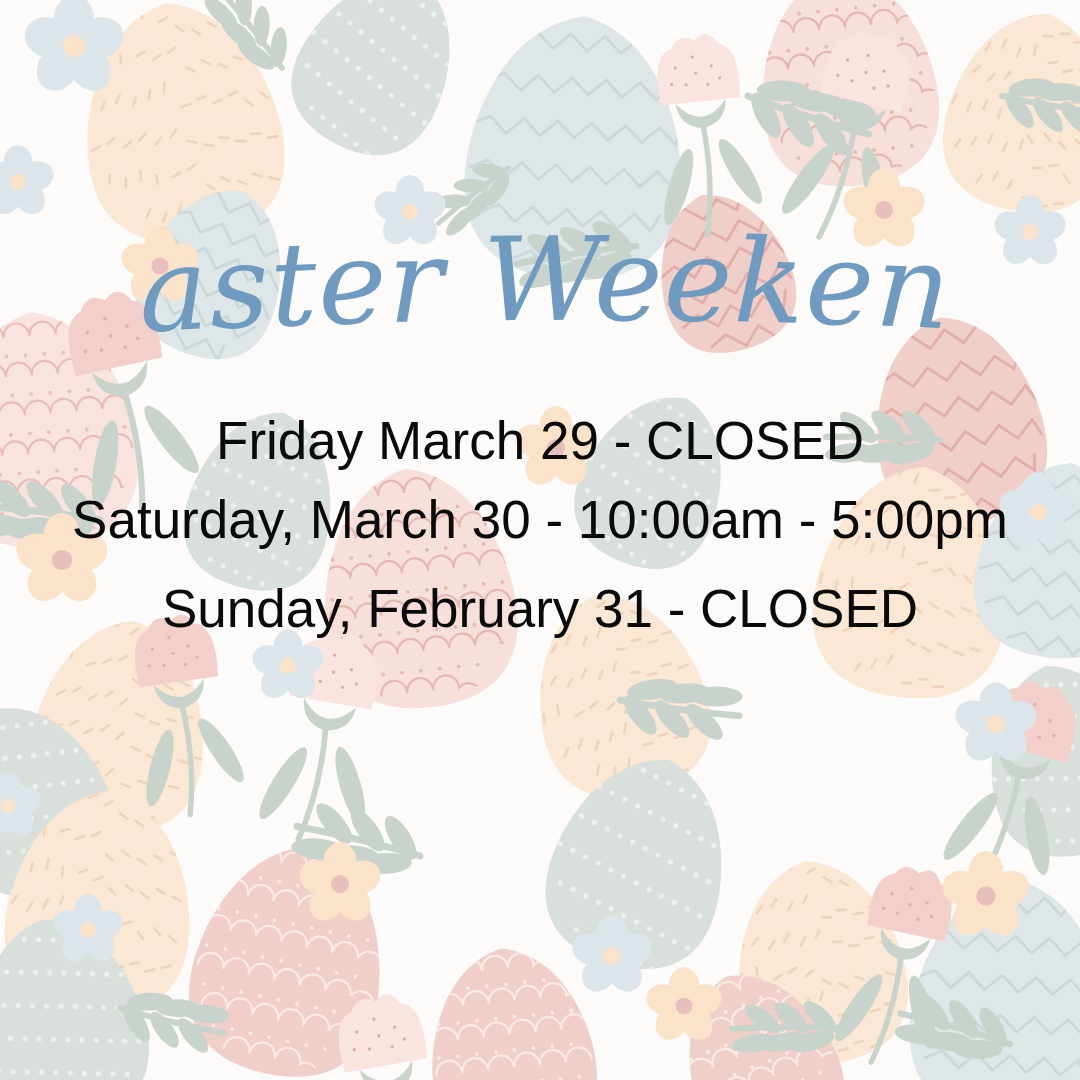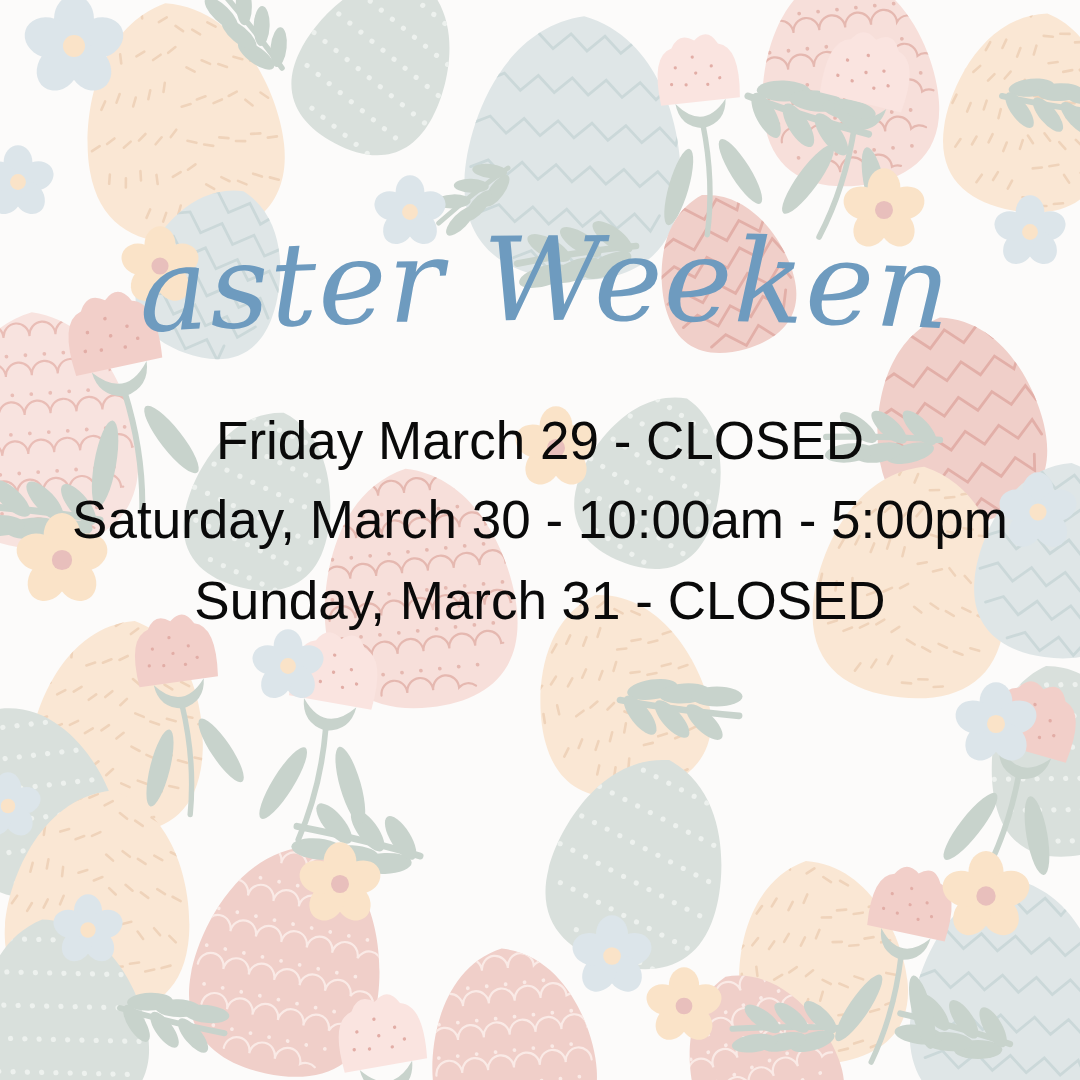--- a/index.html
+++ b/index.html
@@ -55,21 +55,21 @@
     width:100%;
     text-align:center;
   }
   .hours-line {
     font-family:"Liberation Sans", sans-serif;
     color:#0A0A0A;
     white-space:nowrap;
     line-height:1.0;
   }
   .hours-line.l0 { font-size:53px; margin-bottom:26px; }
-  .hours-line.l1 { font-size:53px; margin-bottom:28px; }
+  .hours-line.l1 { font-size:53px; margin-bottom:36px; }
   .hours-line.l2 { font-size:53px; margin-bottom:26px; }
   .hours-line.l3 { font-size:50px; margin-bottom:0; }
 </style>
 </head>
 <body>
 
 <div id="poster">
 
   <svg id="pattern-layer" viewBox="0 0 1080 1080" preserveAspectRatio="none" aria-hidden="true">
       <g transform="translate(182,122) rotate(-8)">
@@ -1745,17 +1745,17 @@
         <text font-family="'DejaVu Serif', serif" font-size="116" font-style="italic" font-weight="400" letter-spacing="1" fill="#6E9BBF">
           <textPath href="#scriptBaseline" startOffset="50%" text-anchor="middle">Easter Weekend</textPath>
         </text>
       </svg>
     </div>
 
 
     <div class="hours">
       <div class="hours-line l0">Friday March 29 - CLOSED</div>
       <div class="hours-line l1">Saturday, March 30 - 10:00am - 5:00pm</div>
-      <div class="hours-line l2">Sunday, March 31 - CLOSED</div>
+      <div class="hours-line l2">Sunday, February 31 - CLOSED</div>
     </div>
 
   </div>
 </div>
 
 </body></html>

